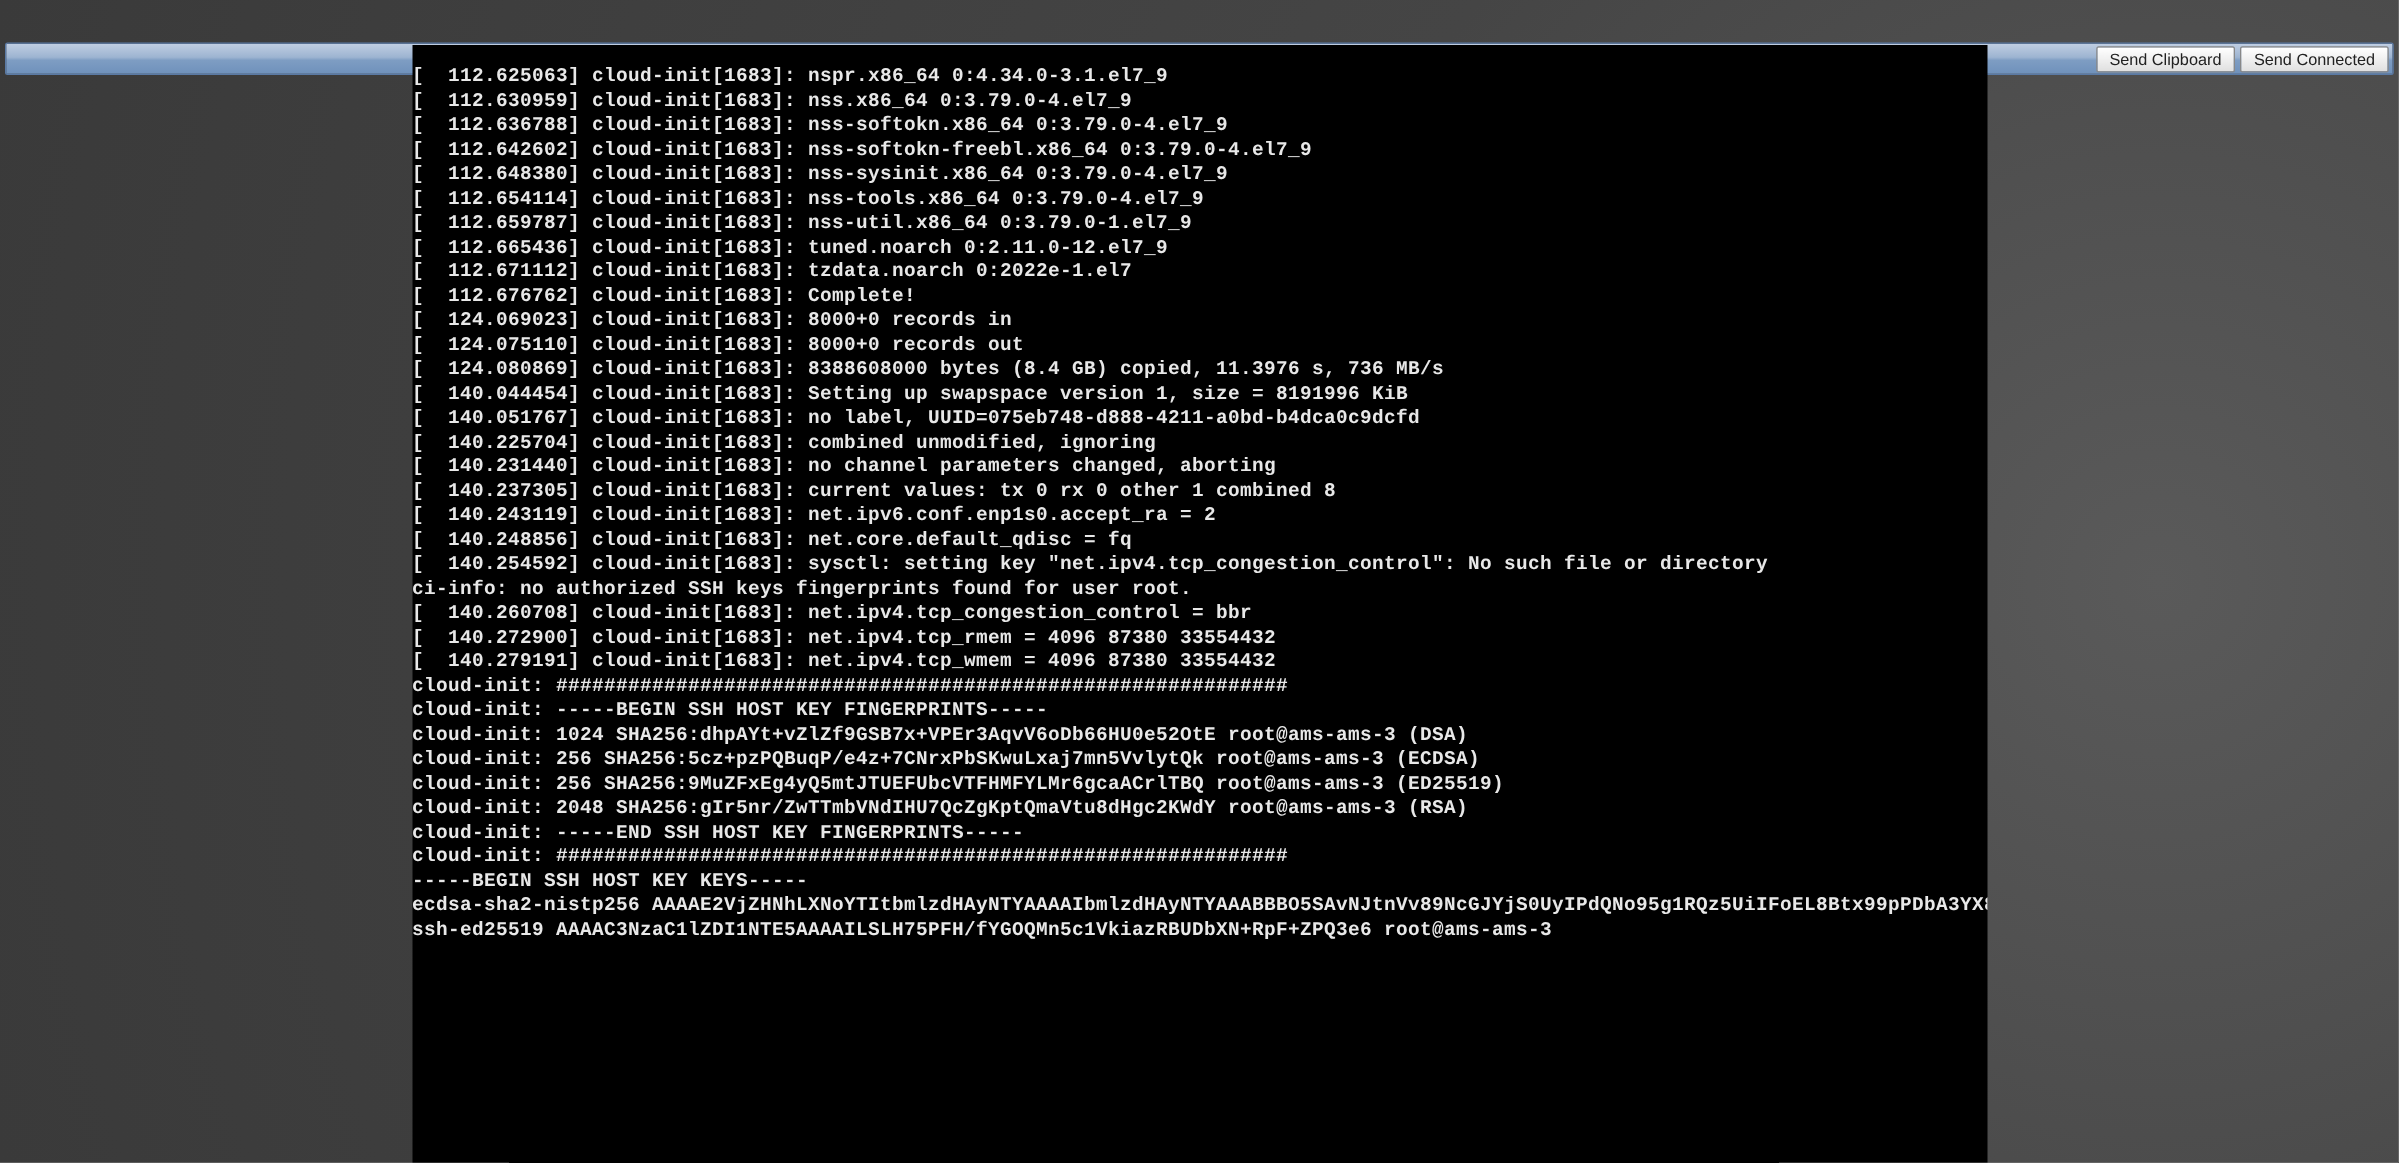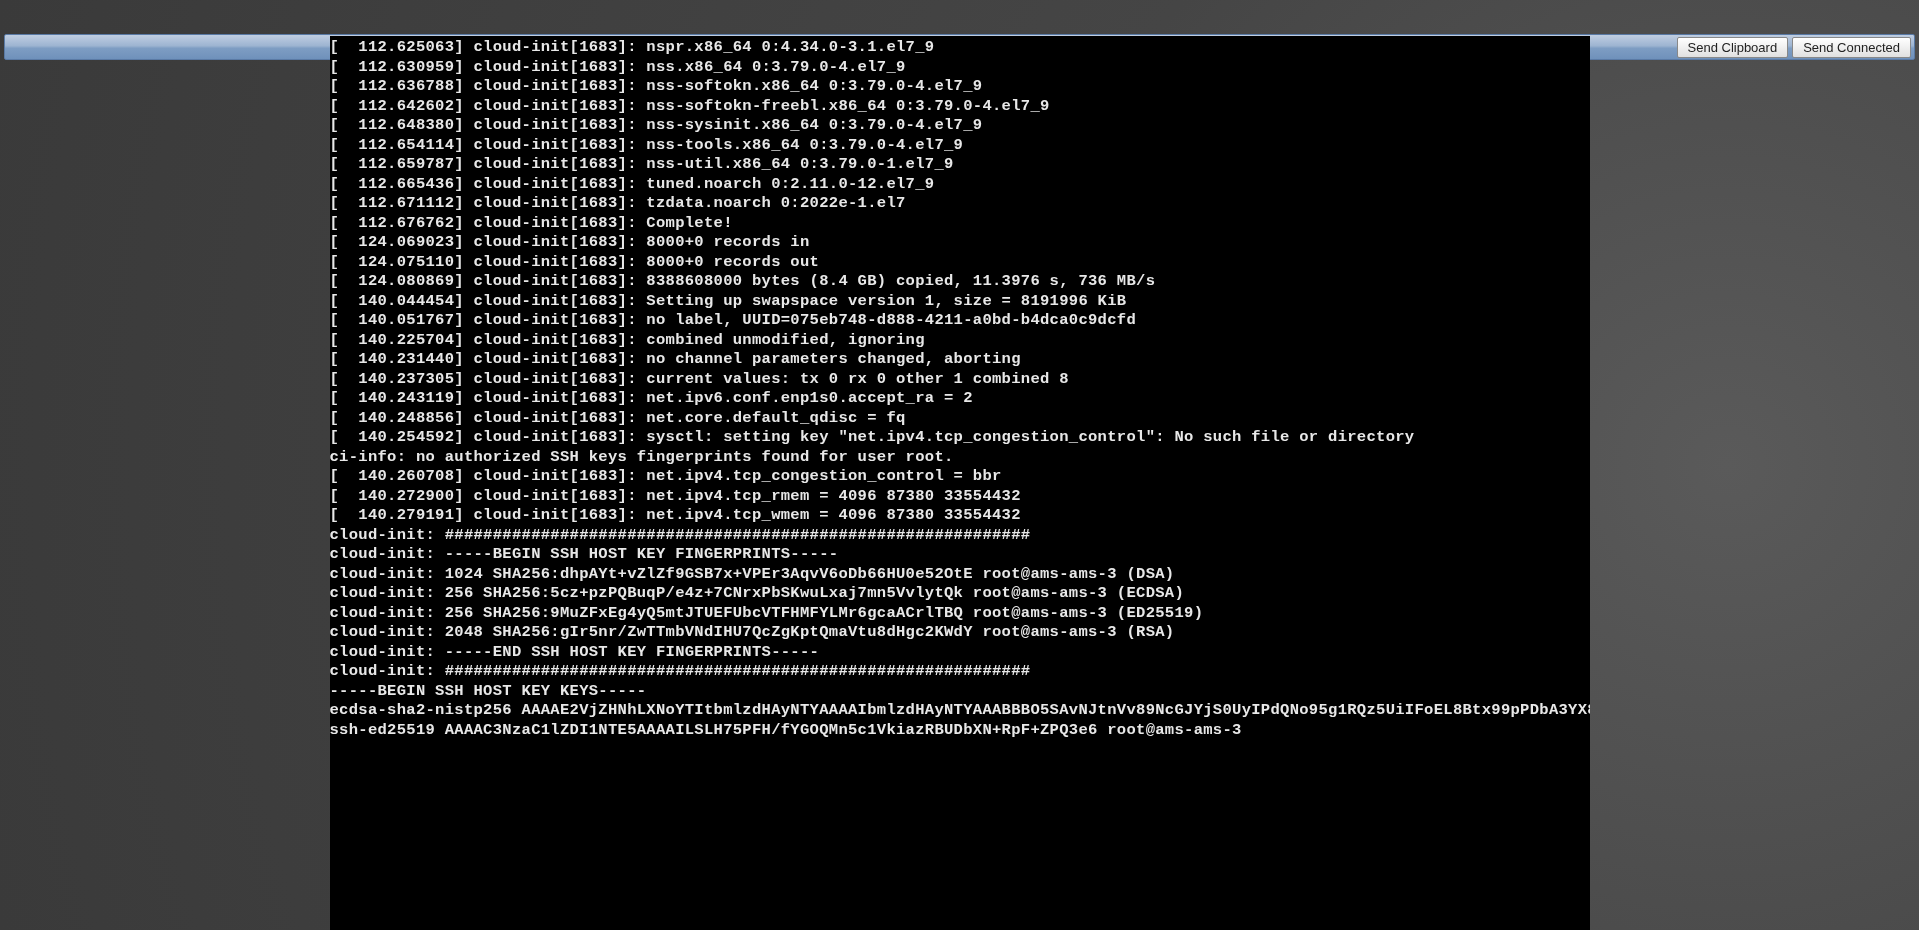--- a/index.html
+++ b/index.html
@@ -53,21 +53,21 @@
     transform: translateX(-50%);
     width: 1260px;
     background: #000;
     color: #e8e8e8;
     font-family: "Courier New", Courier, monospace;
     font-size: 15.5px;
     font-weight: bold;
     line-height: 19.5px;
     white-space: pre;
     overflow: hidden;
-    padding: 2px 0 0 0;
+    padding: 16px 0 0 0;
     letter-spacing: 0.3px;
   }
 </style>
 </head>
 <body>
 
 <div class="titlebar">
   <span class="title-text">Connected (encrypted) to ATEN iKVM Server</span>
   <div class="title-buttons">
     <button>Send Clipboard</button>

